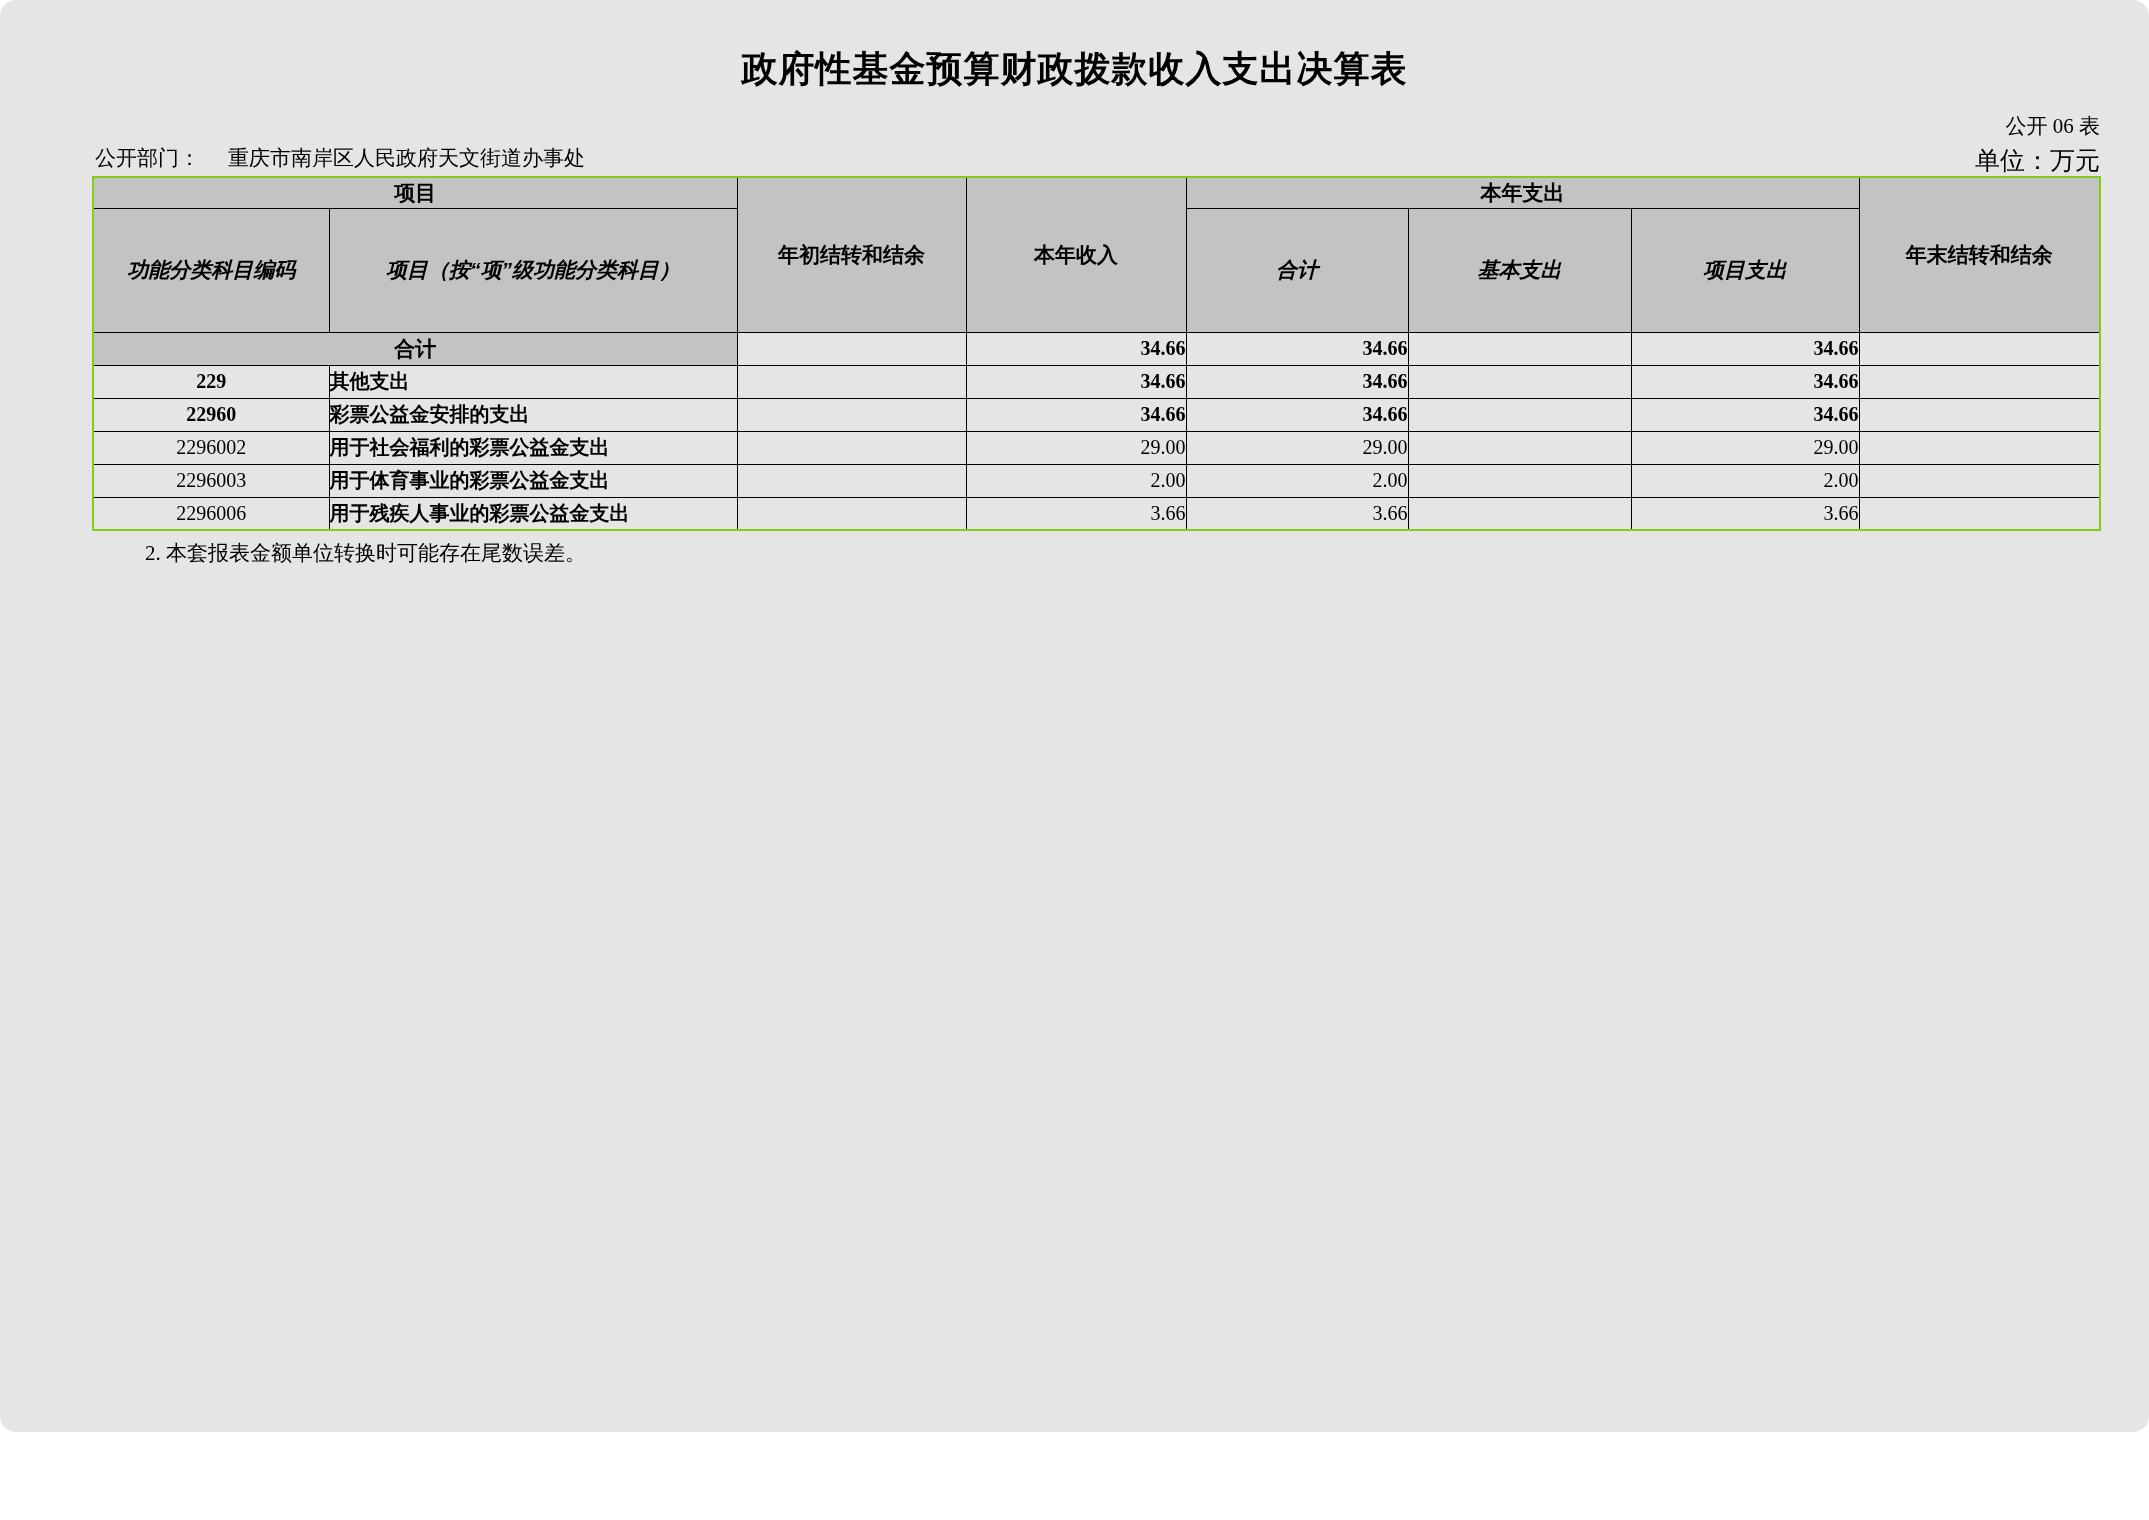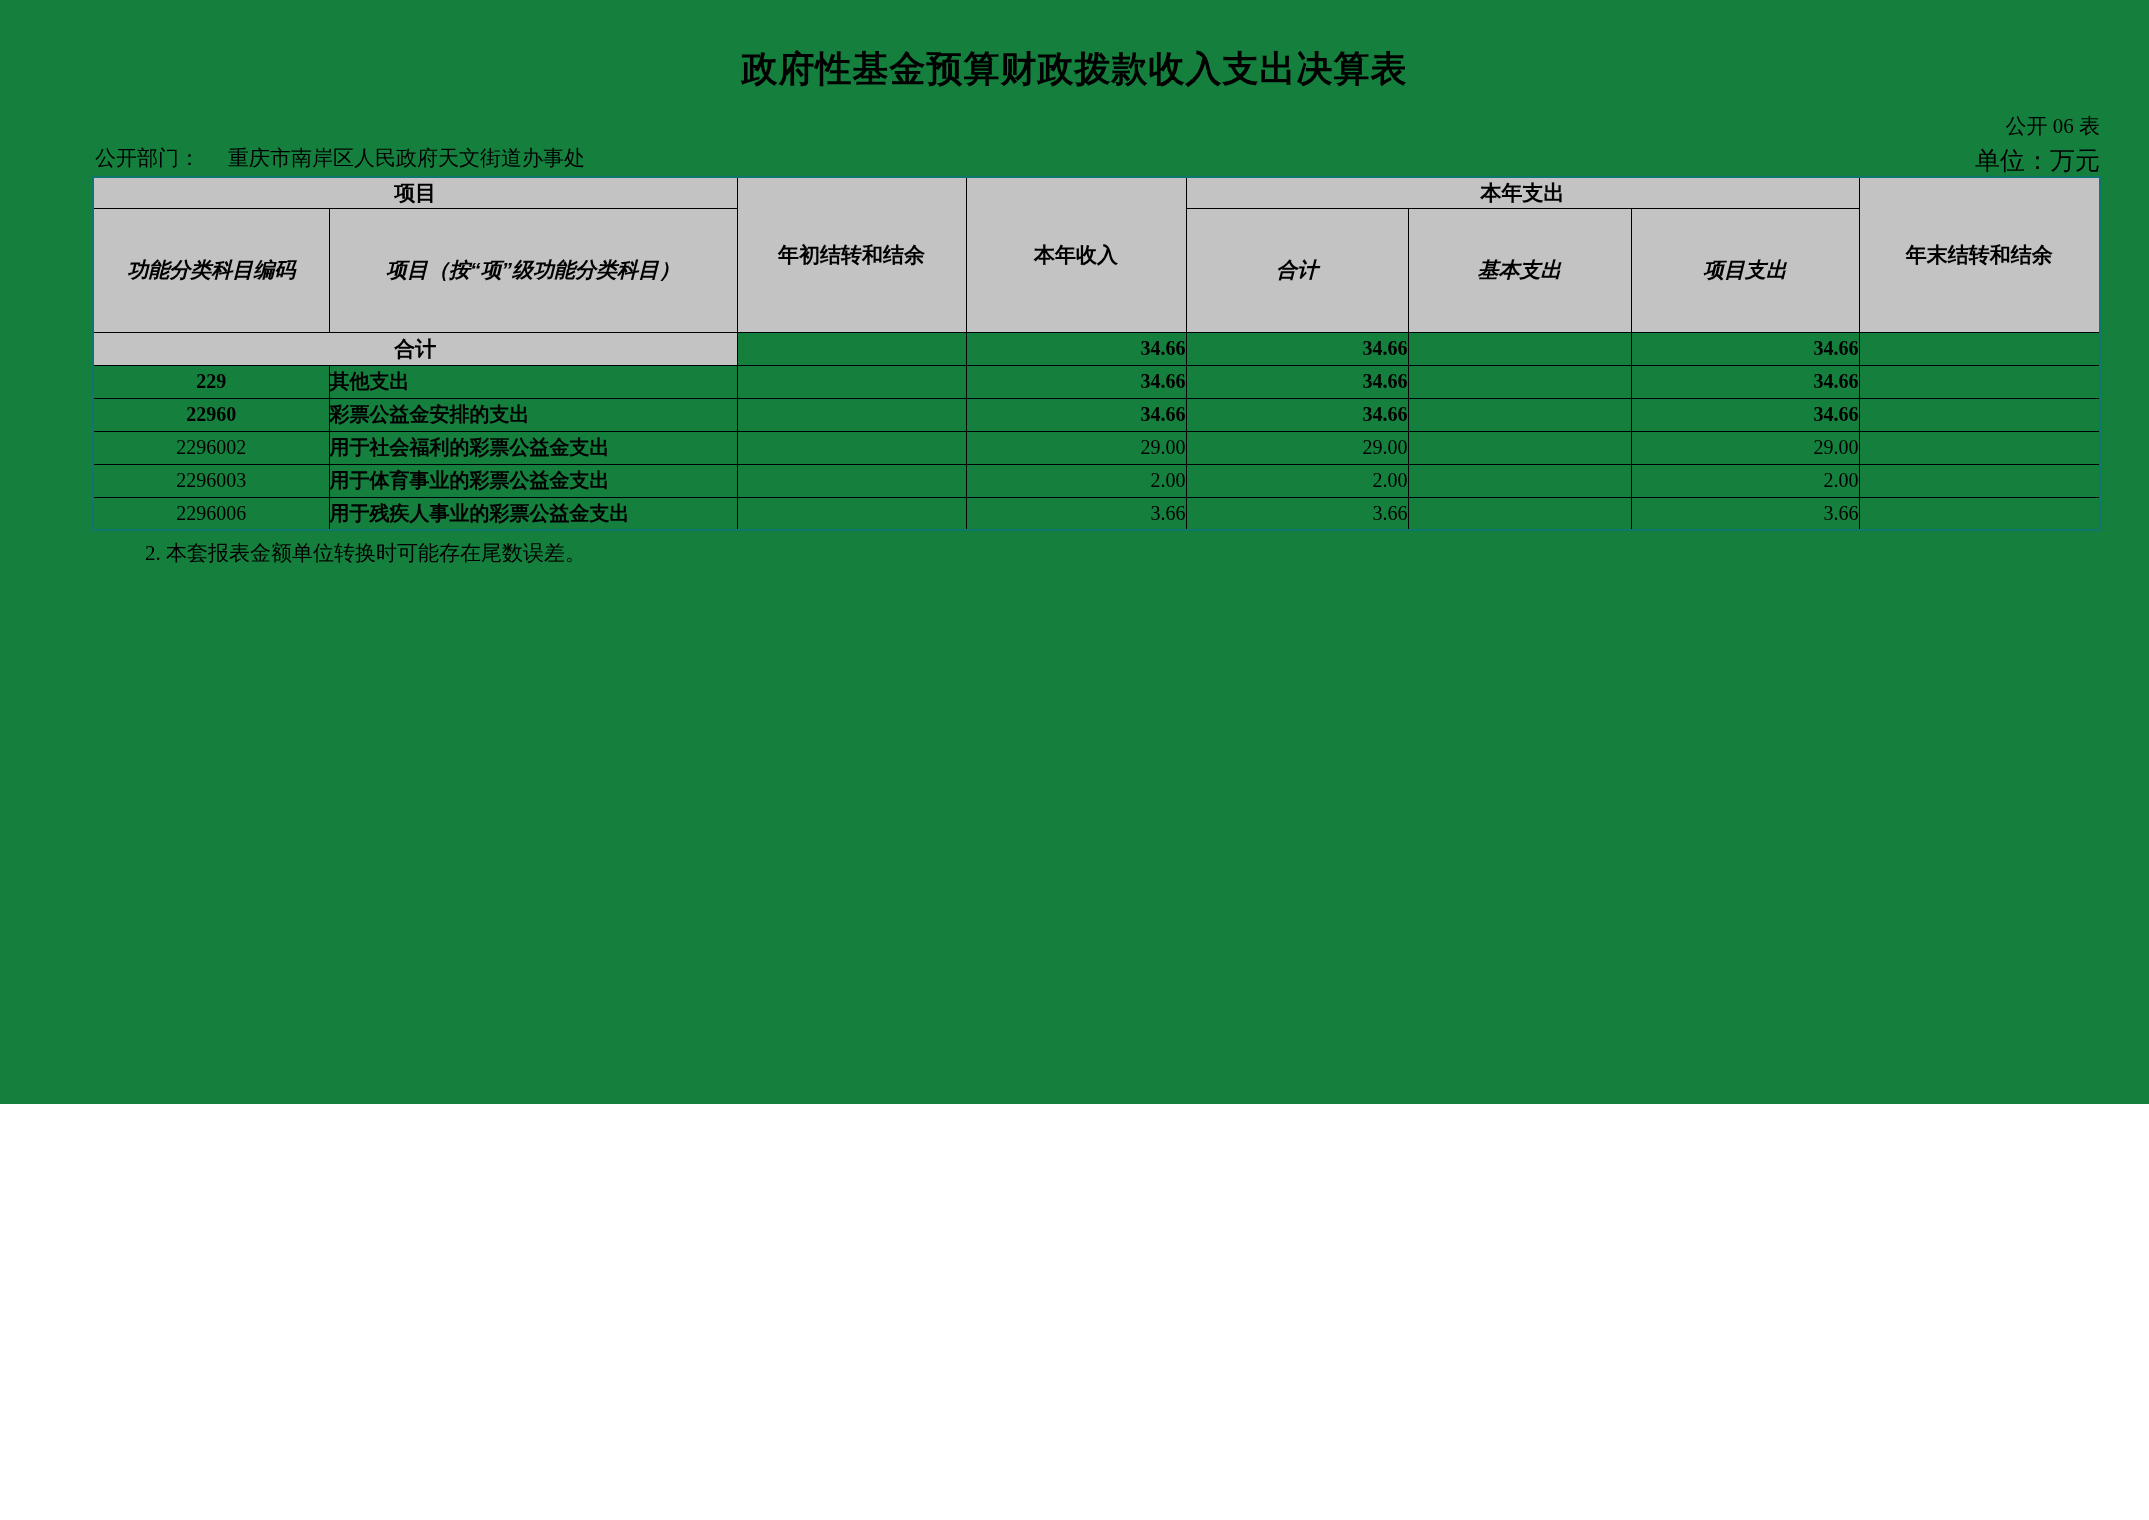--- a/index.html
+++ b/index.html
@@ -1,22 +1,23 @@
 <!DOCTYPE html>
 <html><head>
 <meta charset="utf-8">
 <style>
   html,body { margin:0; padding:0; background:#ffffff; }
   .page {
     position:relative;
-    width:2149px; height:1104px;
-    background:#15803d;
+    width:2149px; height:1432px;
+    background:#e5e5e5;
     color:#000;
     font-family:"Liberation Serif","DejaVu Serif",serif;
     overflow:hidden;
+    border-radius:16px;
   }
   .title {
     position:absolute; top:45px; left:0; width:2149px;
     text-align:center;
     font-size:36px; font-weight:bold;
     letter-spacing:1px;
   }
   .table-code {
     position:absolute; top:112px; right:49px;
     font-size:21px;
@@ -28,21 +29,21 @@
   .dept-line .dept-name { margin-left:28px; }
   .unit-label {
     position:absolute; top:144px; right:49px;
     font-size:25px;
   }
   table.fiscal {
     position:absolute; top:176px; left:92px;
     border-collapse:collapse;
     table-layout:fixed;
     width:2007px;
-    border:2px solid #0f766e;
+    border:2px solid #84cc16;
   }
   table.fiscal td, table.fiscal th {
     border:1px solid #000;
     padding:0;
     overflow:hidden;
     white-space:nowrap;
   }
   .hdr {
     background:#c3c3c3;
     font-family:"Liberation Sans","DejaVu Sans",sans-serif;

